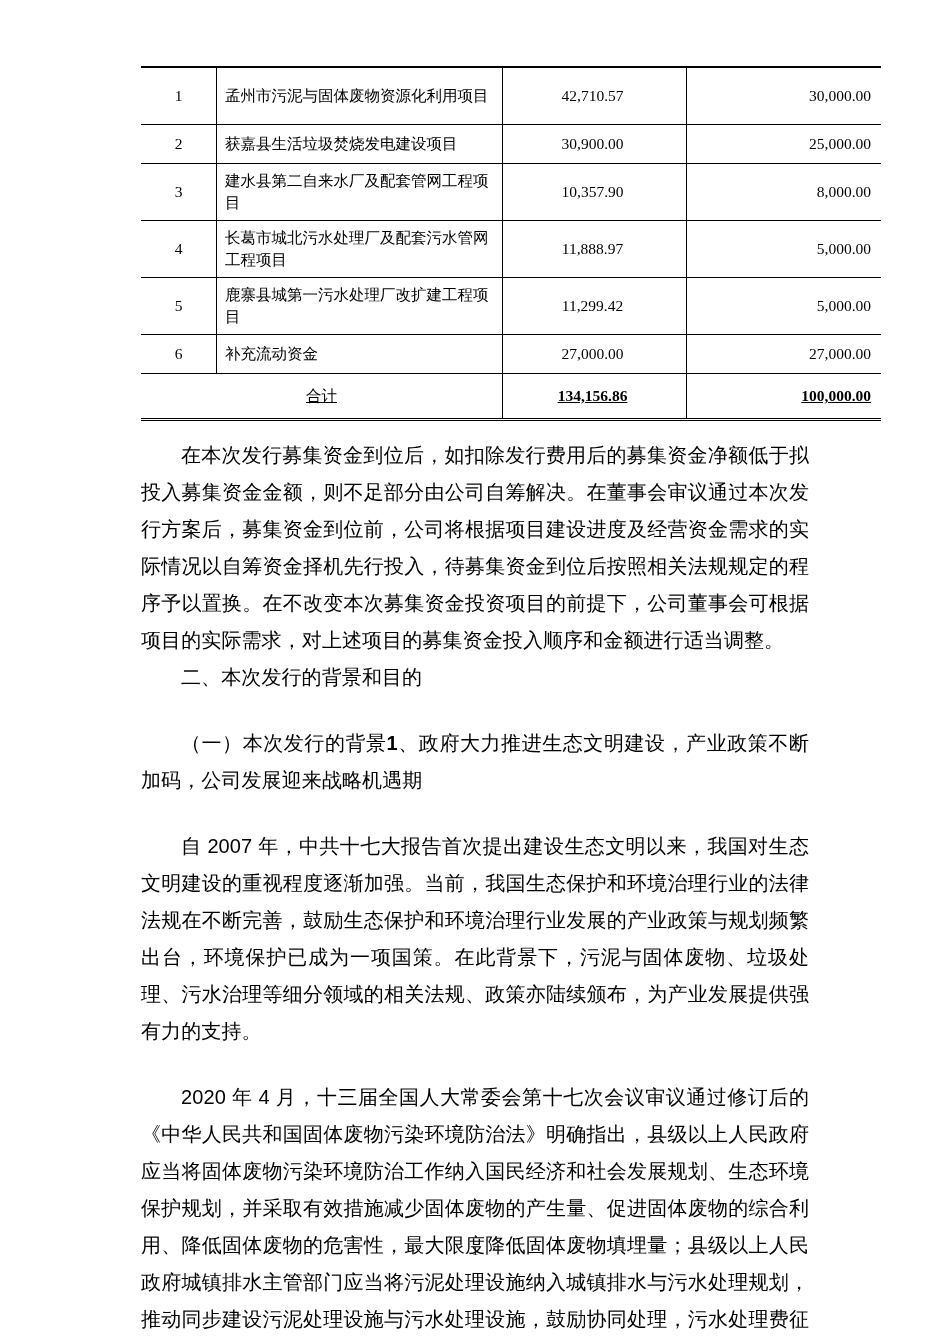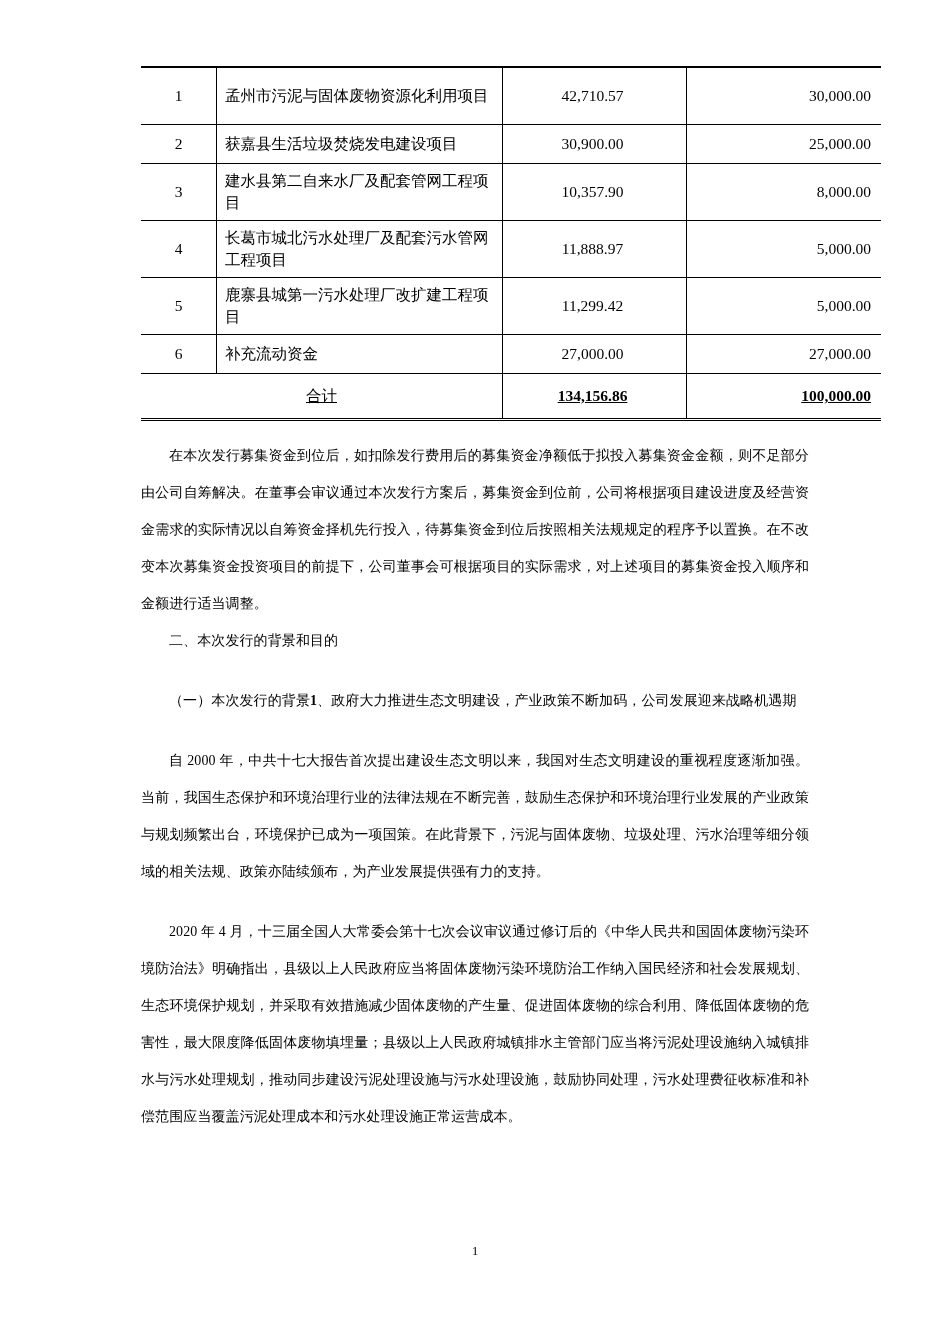--- a/index.html
+++ b/index.html
@@ -82,33 +82,33 @@
   }
   table.fund-table tr.row-total td.c-merged {
     font-weight: normal;
   }
   .tall td { height: 46px; }
   .short td { height: 28px; }
   .total-h td { height: 34px; text-decoration: underline; }
 
   
   p.para {
-    font-size: 14px;
+    font-size: 20px;
     line-height: 37px;
     margin: 0;
     text-align: justify;
     text-justify: inter-ideograph;
     letter-spacing: 0.1px;
-    font-family: Liberation Serif, serif;
+    font-family: Liberation Sans, sans-serif;
   }
   p.indent {
     text-indent: 2em;
   }
   p.gap-top-1 { margin-top: 16px; }
-  p.gap-top-2 { margin-top: 23px; }
+  p.gap-top-2 { margin-top: 29px; }
   p.gap-top-3 { }
 
   .b { font-weight: bold; }
 
   
   .page-number {
     position: absolute;
     left: 0;
     top: 1243px;
     width: 950px;
@@ -169,20 +169,20 @@
         </tr>
       </tbody>
     </table>
 
     <p class="para indent gap-top-1">在本次发行募集资金到位后，如扣除发行费用后的募集资金净额低于拟投入募集资金金额，则不足部分由公司自筹解决。在董事会审议通过本次发行方案后，募集资金到位前，公司将根据项目建设进度及经营资金需求的实际情况以自筹资金择机先行投入，待募集资金到位后按照相关法规规定的程序予以置换。在不改变本次募集资金投资项目的前提下，公司董事会可根据项目的实际需求，对上述项目的募集资金投入顺序和金额进行适当调整。</p>
 
     <p class="para indent gap-top-3">二、本次发行的背景和目的</p>
 
     <p class="para indent gap-top-2"><span>（一）本次发行的背景</span><span class="b">1</span><span>、政府大力推进生态文明建设，产业政策不断加码，公司发展迎来战略机遇期</span></p>
 
-    <p class="para indent gap-top-2">自 2000 年，中共十七大报告首次提出建设生态文明以来，我国对生态文明建设的重视程度逐渐加强。当前，我国生态保护和环境治理行业的法律法规在不断完善，鼓励生态保护和环境治理行业发展的产业政策与规划频繁出台，环境保护已成为一项国策。在此背景下，污泥与固体废物、垃圾处理、污水治理等细分领域的相关法规、政策亦陆续颁布，为产业发展提供强有力的支持。</p>
+    <p class="para indent gap-top-2">自 2007 年，中共十七大报告首次提出建设生态文明以来，我国对生态文明建设的重视程度逐渐加强。当前，我国生态保护和环境治理行业的法律法规在不断完善，鼓励生态保护和环境治理行业发展的产业政策与规划频繁出台，环境保护已成为一项国策。在此背景下，污泥与固体废物、垃圾处理、污水治理等细分领域的相关法规、政策亦陆续颁布，为产业发展提供强有力的支持。</p>
 
     <p class="para indent gap-top-2">2020 年 4 月，十三届全国人大常委会第十七次会议审议通过修订后的《中华人民共和国固体废物污染环境防治法》明确指出，县级以上人民政府应当将固体废物污染环境防治工作纳入国民经济和社会发展规划、生态环境保护规划，并采取有效措施减少固体废物的产生量、促进固体废物的综合利用、降低固体废物的危害性，最大限度降低固体废物填埋量；县级以上人民政府城镇排水主管部门应当将污泥处理设施纳入城镇排水与污水处理规划，推动同步建设污泥处理设施与污水处理设施，鼓励协同处理，污水处理费征收标准和补偿范围应当覆盖污泥处理成本和污水处理设施正常运营成本。</p>
 
   </div>
 
   <div class="page-number">1</div>
 </div>
 
 </body></html>

